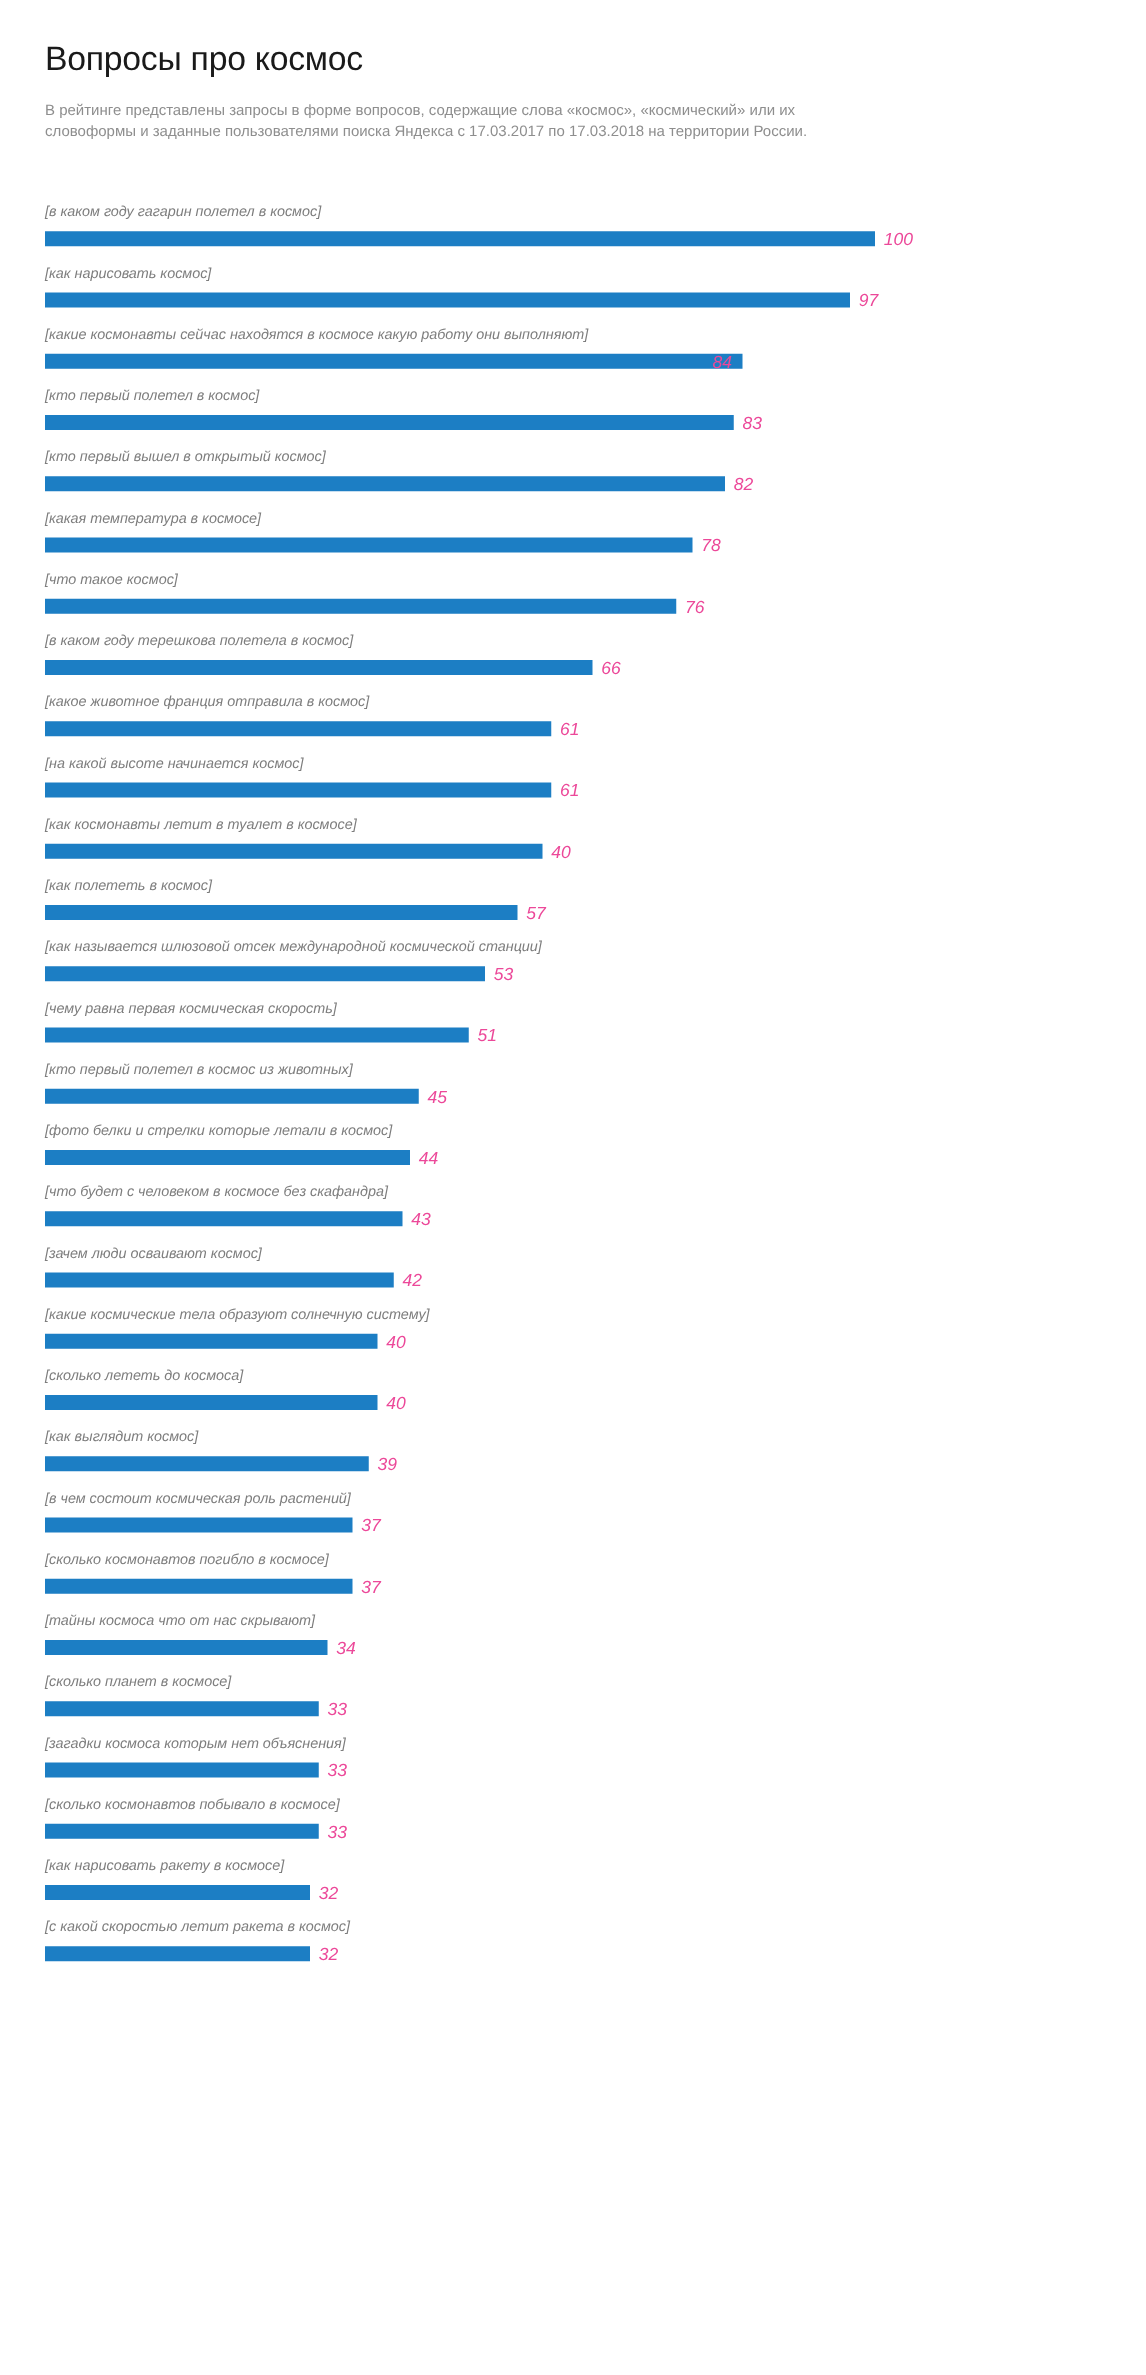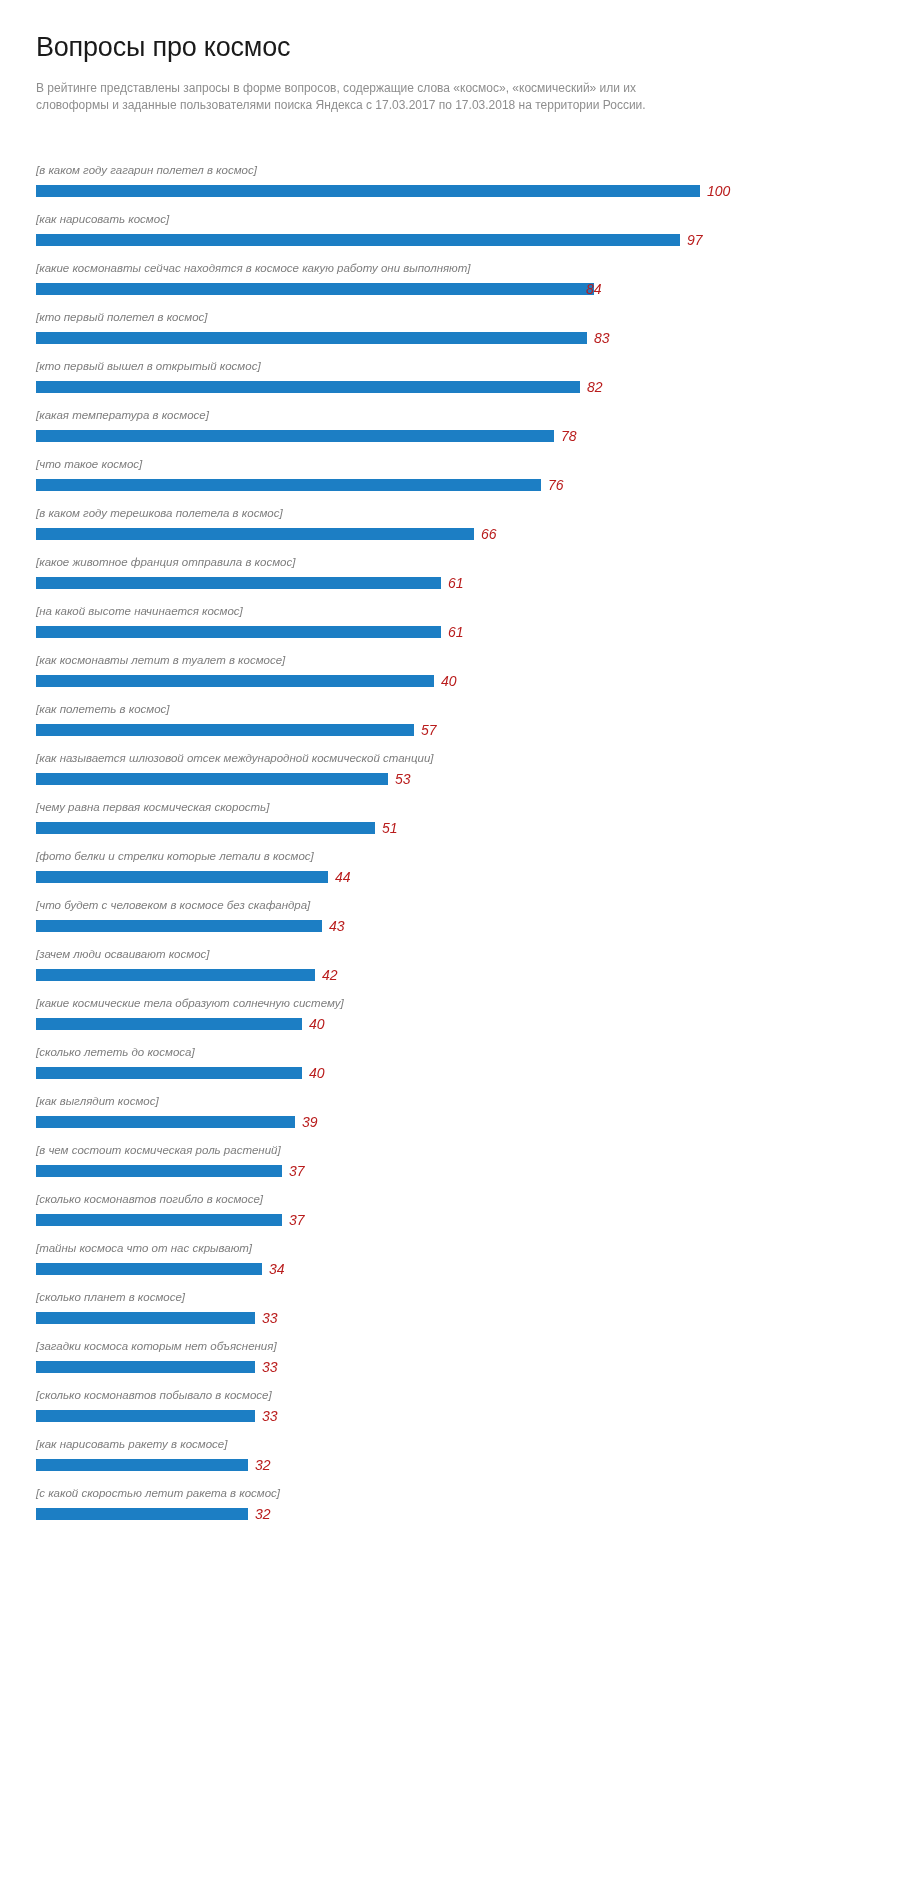--- a/index.html
+++ b/index.html
@@ -72,21 +72,21 @@
     position: absolute;
     left: 0;
     top: 0;
     height: 12px;
     background: #1c7ec4;
   }
   .bar-value {
     position: absolute;
     top: -4px;
     font-size: 14px;
-    color: #b91c1c;
+    color: #ec4899;
     line-height: 20px;
     white-space: nowrap;
   }
 </style>
 </head>
 <body>
 
 <div class="page">
 
   <div class="header">
@@ -106,21 +106,21 @@
         <div class="row-label">[как нарисовать космос]</div>
         <div class="bar-track">
           <div class="bar" style="width: 644px; background: rgb(28, 126, 196);"></div>
           <div class="bar-value" style="left: 651px;">97</div>
         </div>
       </div>
       <div class="row">
         <div class="row-label">[какие космонавты сейчас находятся в космосе какую работу они выполняют]</div>
         <div class="bar-track">
           <div class="bar" style="width: 558px; background: rgb(28, 126, 196);"></div>
-          <div class="bar-value" style="left: 550px;">84</div>
+          <div class="bar-value" style="left: 534px;">84</div>
         </div>
       </div>
       <div class="row">
         <div class="row-label">[кто первый полетел в космос]</div>
         <div class="bar-track">
           <div class="bar" style="width: 551px; background: rgb(28, 126, 196);"></div>
           <div class="bar-value" style="left: 558px;">83</div>
         </div>
       </div>
       <div class="row">
@@ -187,20 +187,27 @@
         </div>
       </div>
       <div class="row">
         <div class="row-label">[чему равна первая космическая скорость]</div>
         <div class="bar-track">
           <div class="bar" style="width: 339px; background: rgb(28, 126, 196);"></div>
           <div class="bar-value" style="left: 346px;">51</div>
         </div>
       </div>
       <div class="row">
+        <div class="row-label">[кто первый полетел в космос из животных]</div>
+        <div class="bar-track">
+          <div class="bar" style="width: 299px; background: rgb(28, 126, 196);"></div>
+          <div class="bar-value" style="left: 306px;">45</div>
+        </div>
+      </div>
+      <div class="row">
         <div class="row-label">[фото белки и стрелки которые летали в космос]</div>
         <div class="bar-track">
           <div class="bar" style="width: 292px; background: rgb(28, 126, 196);"></div>
           <div class="bar-value" style="left: 299px;">44</div>
         </div>
       </div>
       <div class="row">
         <div class="row-label">[что будет с человеком в космосе без скафандра]</div>
         <div class="bar-track">
           <div class="bar" style="width: 286px; background: rgb(28, 126, 196);"></div>

